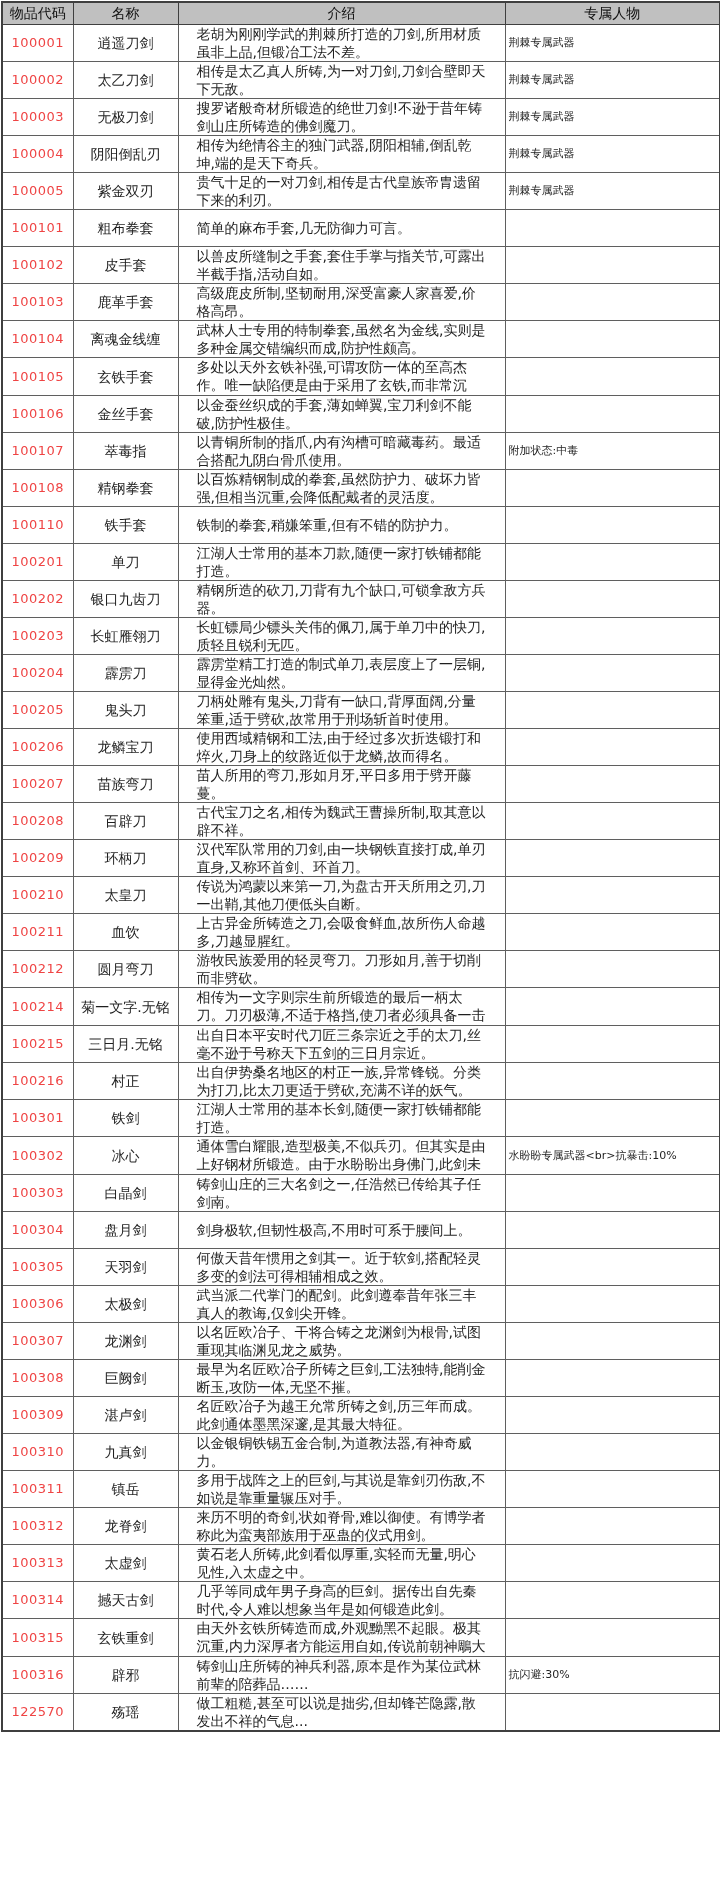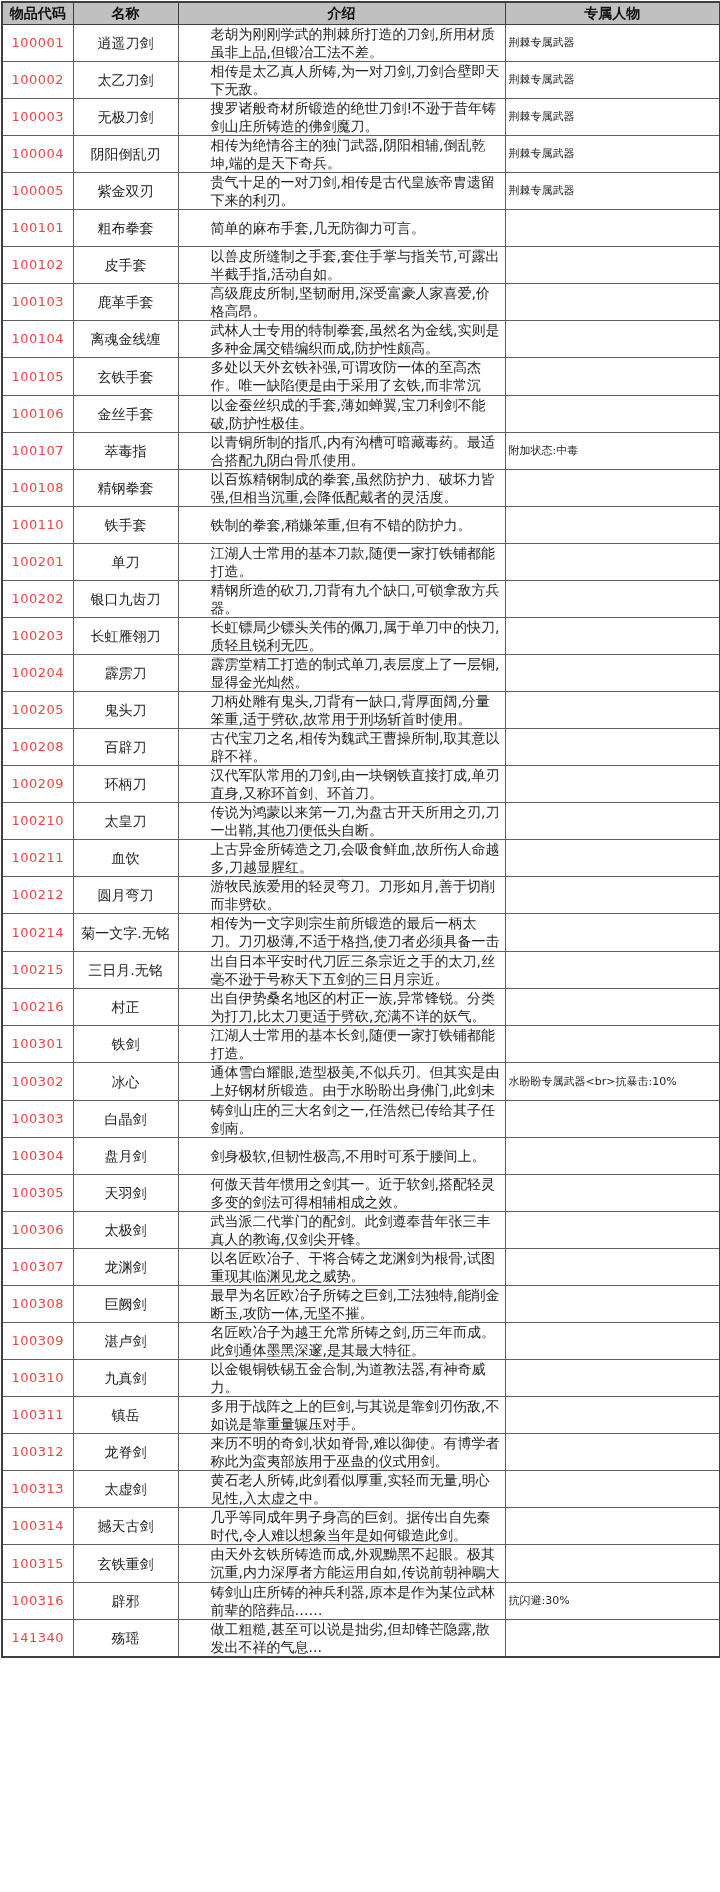--- a/index.html
+++ b/index.html
@@ -1,24 +1,24 @@
 <!DOCTYPE html>
 <html><head>
 <meta charset="utf-8">
 <style>
   html,body{margin:0;padding:0;background:#ffffff;}
   body{font-family:"DejaVu Sans","Liberation Sans",sans-serif;color:#1f1f1f;width:720px;}
   table.items{border-collapse:collapse;table-layout:fixed;width:718px;margin:1px 0 0 1px;border:2px solid #3f3f3f;}
-  th{background:#c0c0c0;border:1px solid #3f3f3f;font-size:14px;font-weight:bold;color:#111;height:19px;padding:1px 6px;text-align:center;}
+  th{background:#c0c0c0;border:1px solid #3f3f3f;font-size:14px;font-weight:normal;color:#111;height:19px;padding:1px 6px;text-align:center;}
   td{border:1px solid #5f5f5f;height:36px;vertical-align:middle;padding:0;font-size:14px;line-height:18px;}
   td.col-code,td.col-name{text-align:center;}
   td .clip{max-height:37px;overflow:hidden;}
   td.col-code .clip{font-size:13px;letter-spacing:0.5px;color:#ef4444;}
   td.col-name .clip{padding:0 1px;}
-  td.col-desc .clip{padding:0 4px;margin-left:28px;}
+  td.col-desc .clip{padding:0 18px;}
   td.col-owner .clip{padding:0 3px;font-size:11px;}
 </style>
 </head>
 <body>
 
 <table class="items">
   <colgroup>
     <col style="width:71px">
     <col style="width:105px">
     <col style="width:327px">
@@ -294,20 +294,48 @@
         </td>
         <td class="col-desc">
           <div class="clip">刀柄处雕有鬼头,刀背有一缺口,背厚面阔,分量笨重,适于劈砍,故常用于刑场斩首时使用。</div>
         </td>
         <td class="col-owner">
           <div class="clip"></div>
         </td>
       </tr>
       <tr>
         <td class="col-code">
+          <div class="clip">100206</div>
+        </td>
+        <td class="col-name">
+          <div class="clip">龙鳞宝刀</div>
+        </td>
+        <td class="col-desc">
+          <div class="clip">使用西域精钢和工法,由于经过多次折迭锻打和焠火,刀身上的纹路近似于龙鳞,故而得名。</div>
+        </td>
+        <td class="col-owner">
+          <div class="clip"></div>
+        </td>
+      </tr>
+      <tr>
+        <td class="col-code">
+          <div class="clip">100207</div>
+        </td>
+        <td class="col-name">
+          <div class="clip">苗族弯刀</div>
+        </td>
+        <td class="col-desc">
+          <div class="clip">苗人所用的弯刀,形如月牙,平日多用于劈开藤蔓。</div>
+        </td>
+        <td class="col-owner">
+          <div class="clip"></div>
+        </td>
+      </tr>
+      <tr>
+        <td class="col-code">
           <div class="clip">100208</div>
         </td>
         <td class="col-name">
           <div class="clip">百辟刀</div>
         </td>
         <td class="col-desc">
           <div class="clip">古代宝刀之名,相传为魏武王曹操所制,取其意以辟不祥。</div>
         </td>
         <td class="col-owner">
           <div class="clip"></div>
@@ -630,21 +658,21 @@
         </td>
         <td class="col-desc">
           <div class="clip">铸剑山庄所铸的神兵利器,原本是作为某位武林前辈的陪葬品……</div>
         </td>
         <td class="col-owner">
           <div class="clip">抗闪避:30%</div>
         </td>
       </tr>
       <tr>
         <td class="col-code">
-          <div class="clip">141340</div>
+          <div class="clip">122570</div>
         </td>
         <td class="col-name">
           <div class="clip">殇瑶</div>
         </td>
         <td class="col-desc">
           <div class="clip">做工粗糙,甚至可以说是拙劣,但却锋芒隐露,散发出不祥的气息...</div>
         </td>
         <td class="col-owner">
           <div class="clip"></div>
         </td>

